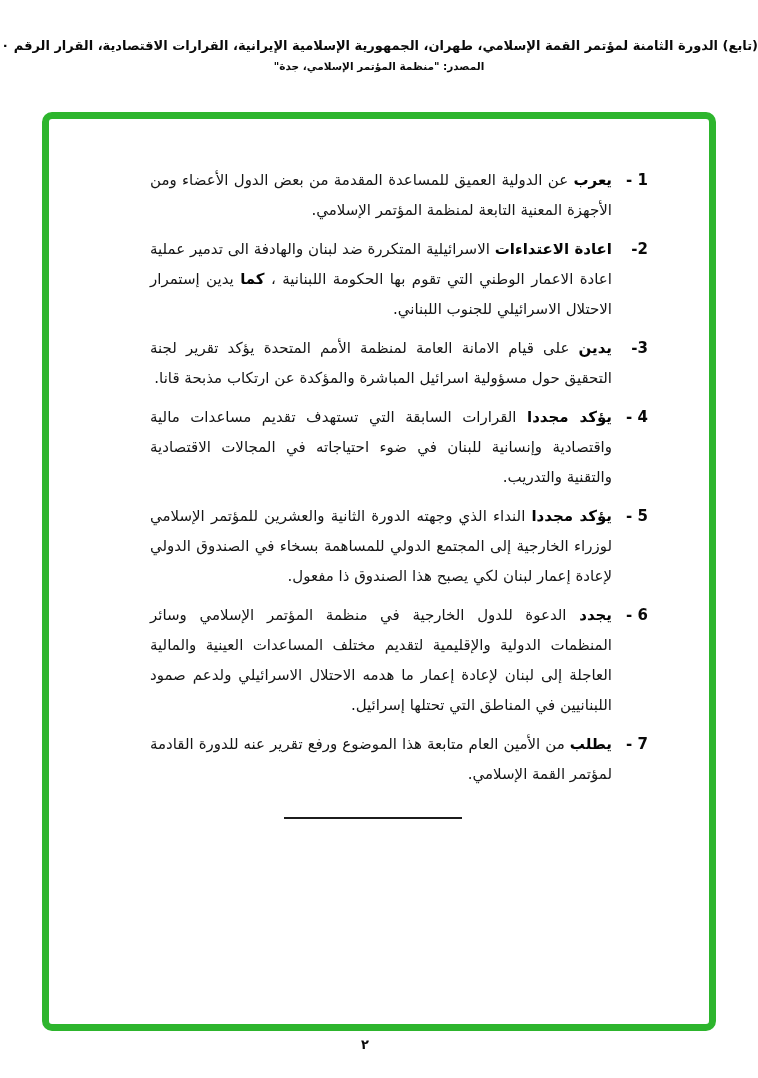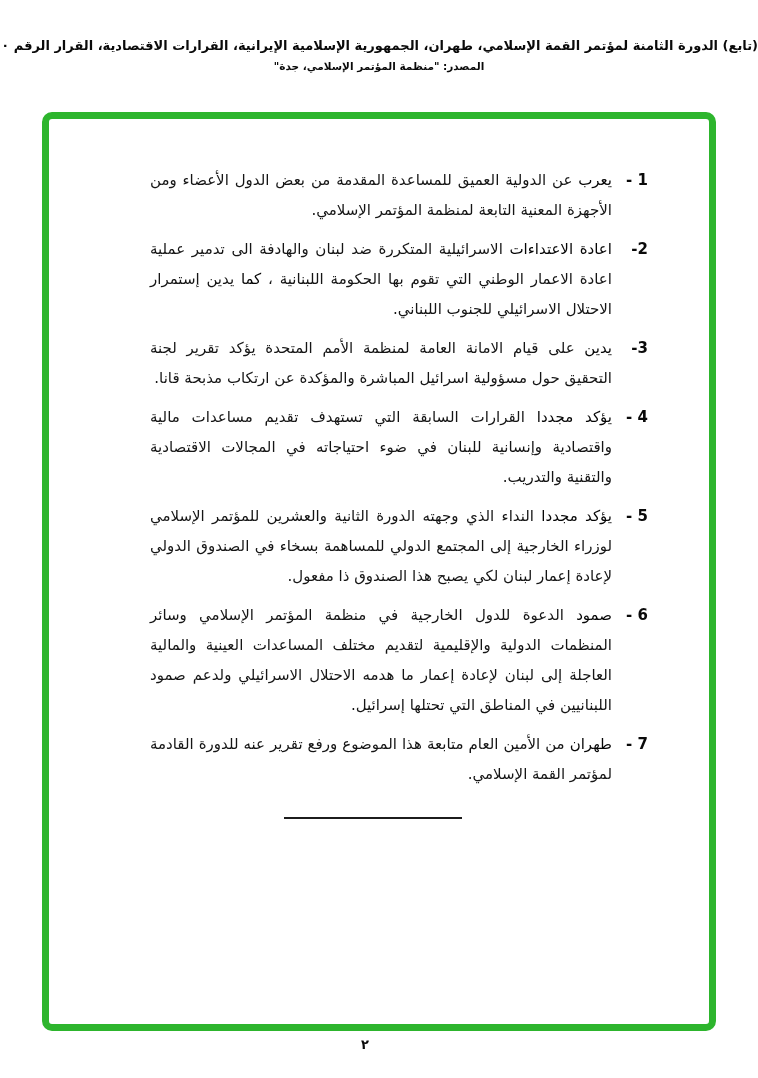--- a/index.html
+++ b/index.html
@@ -22,21 +22,21 @@
     padding:46px 61px 0 101px;
   }
   .item-row{display:flex;direction:rtl;margin-bottom:9px;}
   .item-number{
     flex:0 0 28px;width:28px;margin-left:8px;font-size:15px;font-weight:bold;
     line-height:30px;text-align:right;white-space:nowrap;color:#0a0a0a;
   }
   .item-text{
     flex:1;font-size:15px;line-height:30px;text-align:justify;direction:rtl;color:#151515;
   }
-  .catchword{font-weight:normal;color:#050505;}
+  .catchword{font-weight:bold;color:#050505;}
   .separator-line{
     width:178px;height:2px;background:#1c1c1c;margin:28px 186px 0 134px;
   }
   .page-number{
     position:absolute;top:1037px;left:0;width:758px;text-align:center;
     font-size:13px;font-weight:bold;transform:translateX(-14px);color:#0a0a0a;
   }
 </style>
 </head>
 <body>
@@ -63,23 +63,23 @@
       <div class="item-row">
         <div class="item-number">4 -</div>
         <div class="item-text"><span class="catchword">يؤكد مجددا</span><span> القرارات السابقة التي تستهدف تقديم مساعدات مالية واقتصادية وإنسانية للبنان في ضوء احتياجاته في المجالات الاقتصادية والتقنية والتدريب.</span></div>
       </div>
       <div class="item-row">
         <div class="item-number">5 -</div>
         <div class="item-text"><span class="catchword">يؤكد مجددا</span><span> النداء الذي وجهته الدورة الثانية والعشرين للمؤتمر الإسلامي لوزراء الخارجية إلى المجتمع الدولي للمساهمة بسخاء في الصندوق الدولي لإعادة إعمار لبنان لكي يصبح هذا الصندوق ذا مفعول.</span></div>
       </div>
       <div class="item-row">
         <div class="item-number">6 -</div>
-        <div class="item-text"><span class="catchword">صمود</span><span> الدعوة للدول الخارجية في منظمة المؤتمر الإسلامي وسائر المنظمات الدولية والإقليمية لتقديم مختلف المساعدات العينية والمالية العاجلة إلى لبنان لإعادة إعمار ما هدمه الاحتلال الاسرائيلي ولدعم صمود اللبنانيين في المناطق التي تحتلها إسرائيل.</span></div>
+        <div class="item-text"><span class="catchword">يجدد</span><span> الدعوة للدول الخارجية في منظمة المؤتمر الإسلامي وسائر المنظمات الدولية والإقليمية لتقديم مختلف المساعدات العينية والمالية العاجلة إلى لبنان لإعادة إعمار ما هدمه الاحتلال الاسرائيلي ولدعم صمود اللبنانيين في المناطق التي تحتلها إسرائيل.</span></div>
       </div>
       <div class="item-row">
         <div class="item-number">7 -</div>
-        <div class="item-text"><span class="catchword">طهران</span><span> من الأمين العام متابعة هذا الموضوع ورفع تقرير عنه للدورة القادمة لمؤتمر القمة الإسلامي.</span></div>
+        <div class="item-text"><span class="catchword">يطلب</span><span> من الأمين العام متابعة هذا الموضوع ورفع تقرير عنه للدورة القادمة لمؤتمر القمة الإسلامي.</span></div>
       </div>
     </div>
   <div class="separator-line"></div>
 </div>
 
 <div class="page-number">٢</div>
 
 </body></html>

